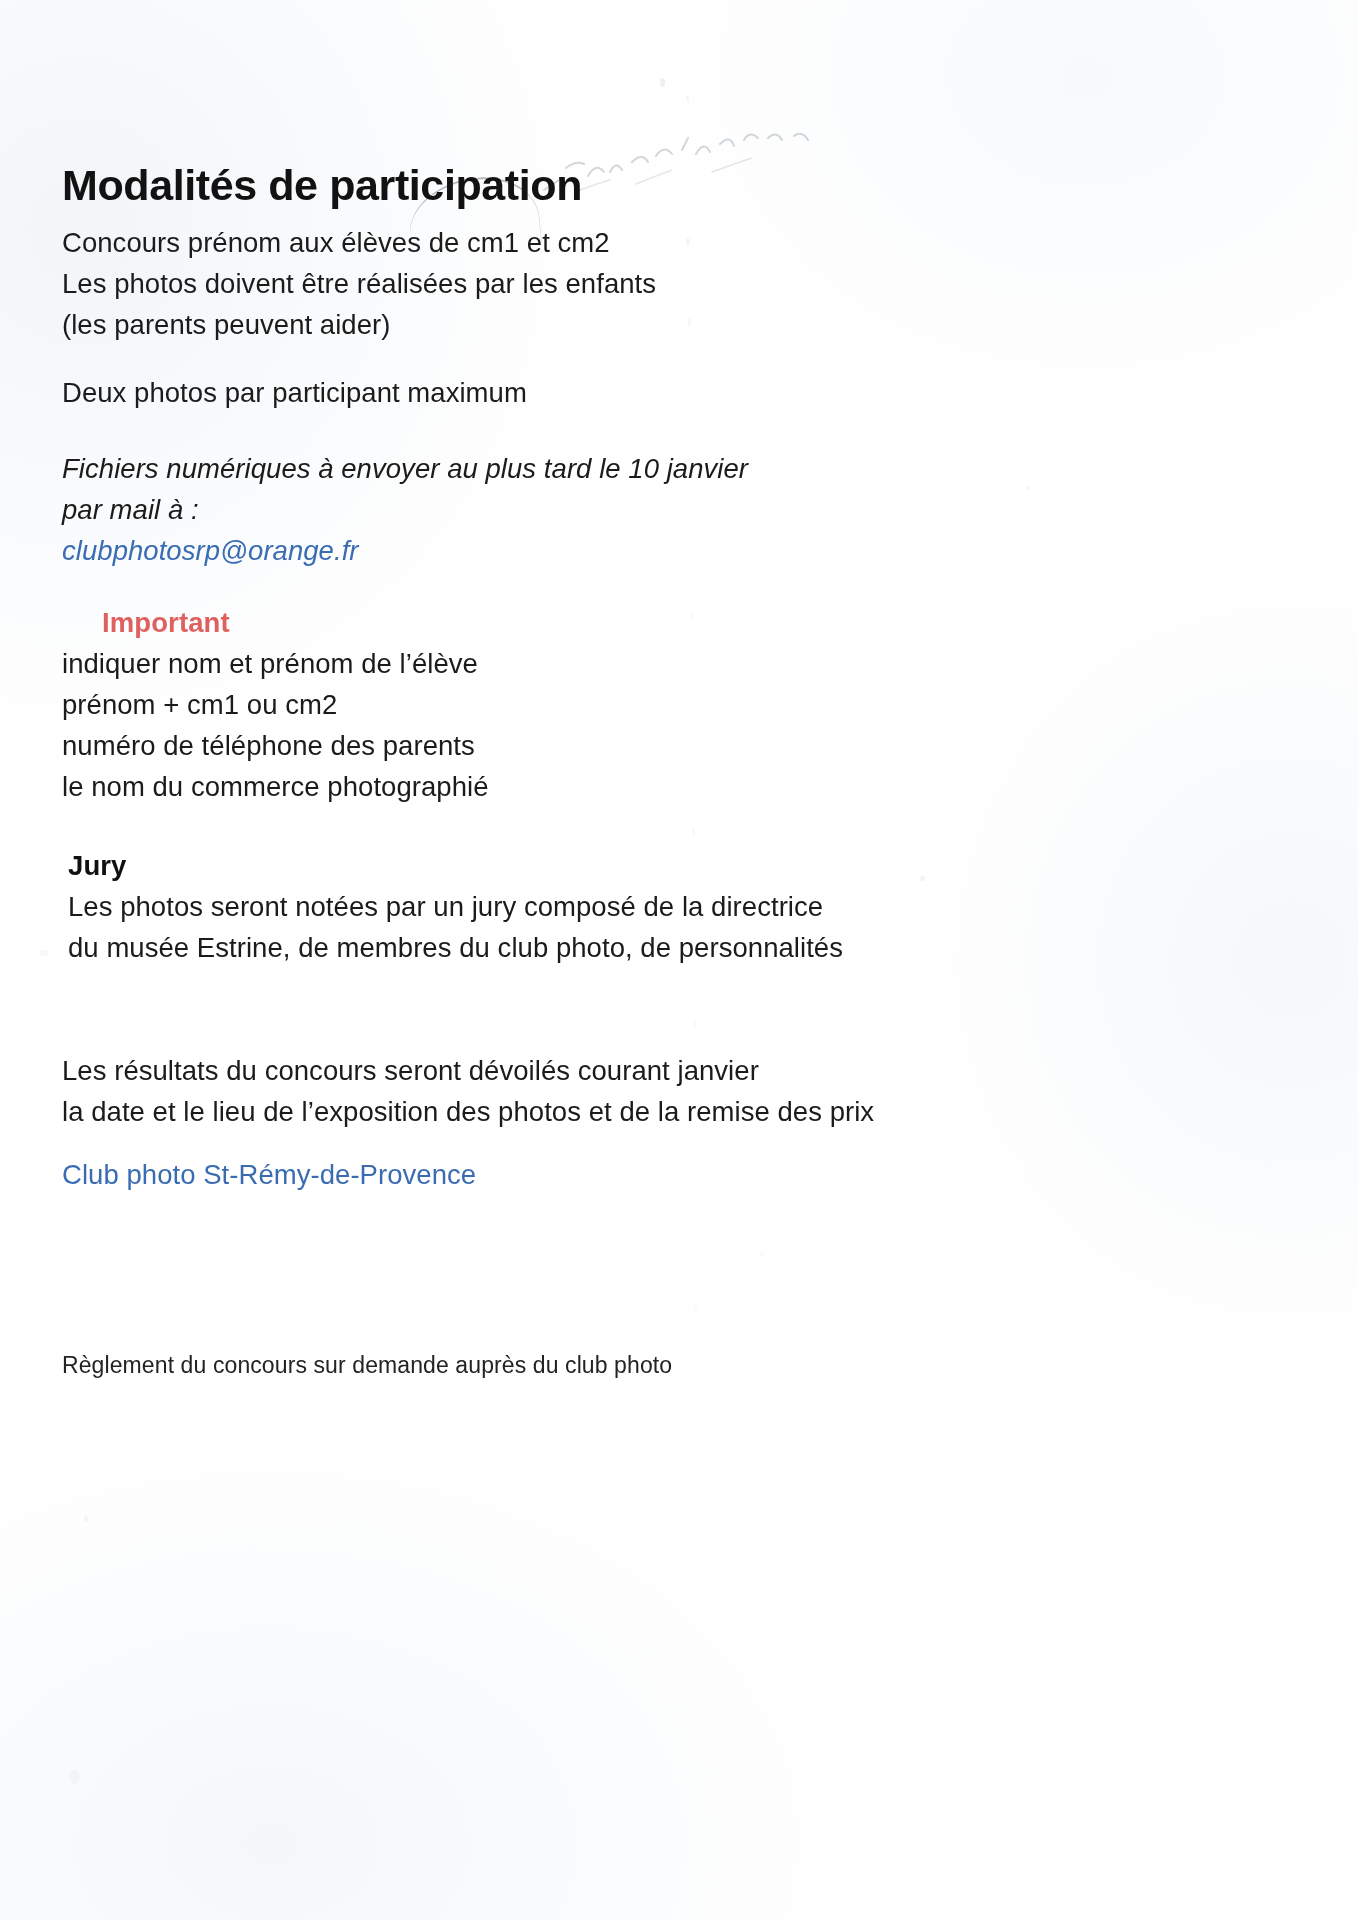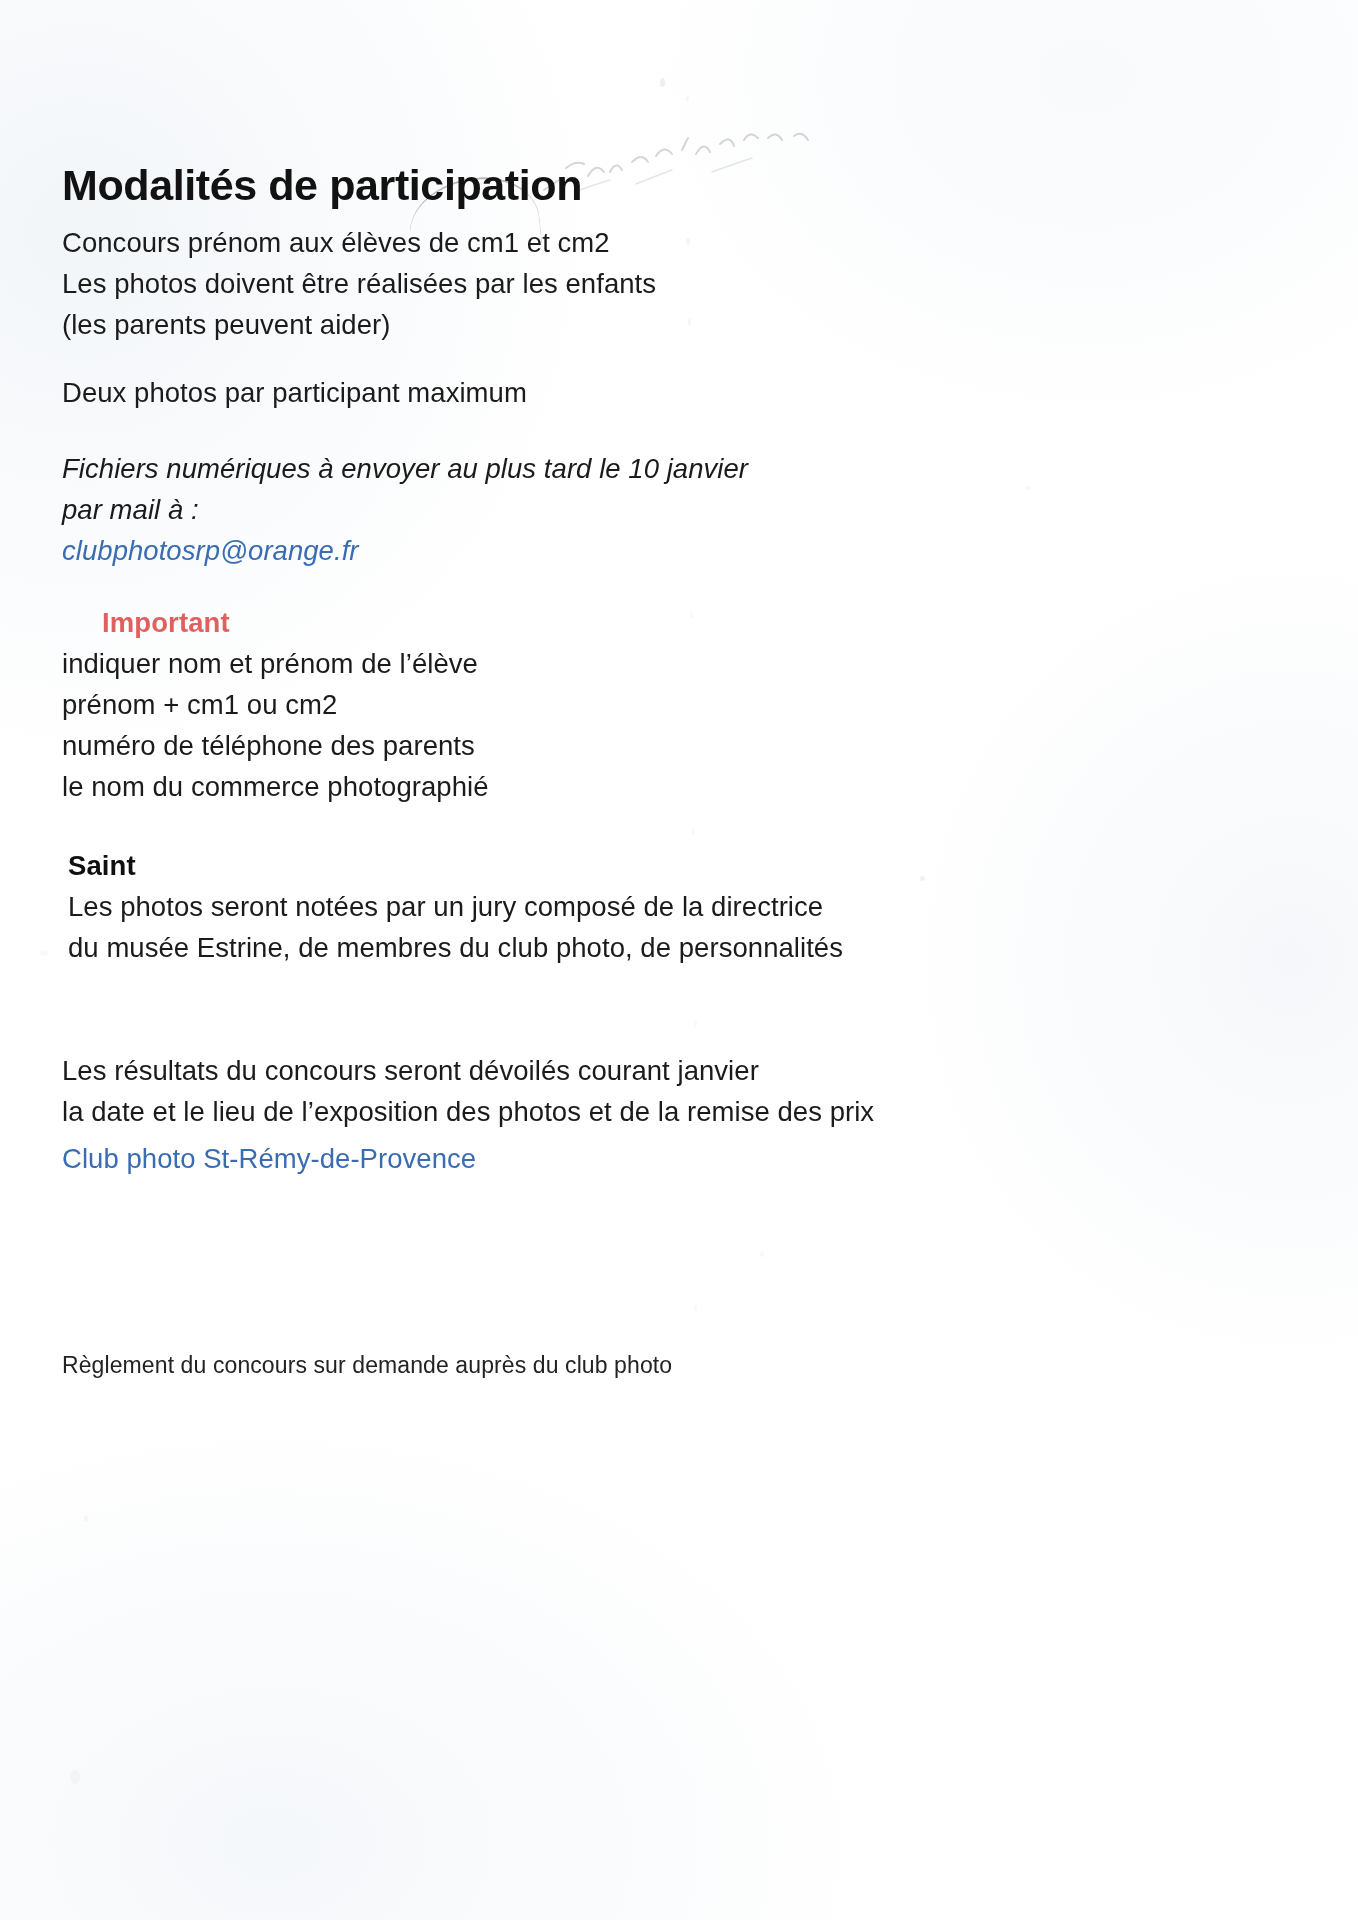--- a/index.html
+++ b/index.html
@@ -182,26 +182,26 @@
 
   <div class="block" style="top:602px;">
     <span class="line important-head" style="color: rgb(224, 96, 95);">Important</span>
     <span class="line">indiquer nom et prénom de l’élève</span>
     <span class="line">prénom  + cm1 ou cm2</span>
     <span class="line">numéro de téléphone des parents</span>
     <span class="line">le nom du commerce photographié</span>
   </div>
 
   <div class="block" style="top:845px; left:6px;">
-    <span class="line heading-bold">Saint</span>
+    <span class="line heading-bold">Jury</span>
     <span class="line">Les photos seront notées par un jury composé de la directrice</span>
     <span class="line">du musée Estrine, de membres du club photo, de personnalités</span>
   </div>
 
   <div class="block" style="top:1050px;">
     <span class="line">Les résultats du concours seront dévoilés courant janvier</span>
     <span class="line">la date et le lieu de l’exposition des photos et de la remise des prix</span>
-    <a class="line link-blue" href="#" style="text-decoration: none; margin-top: 6px; color: rgb(58, 108, 180);">Club photo St-Rémy-de-Provence</a>
+    <a class="line link-blue" href="#" style="text-decoration: none; margin-top: 22px; color: rgb(58, 108, 180);">Club photo St-Rémy-de-Provence</a>
   </div>
 
   <div class="footer-note" style="top:1350px;">Règlement du concours sur demande auprès du club photo</div>
 
 </div>
 
 </body></html>

